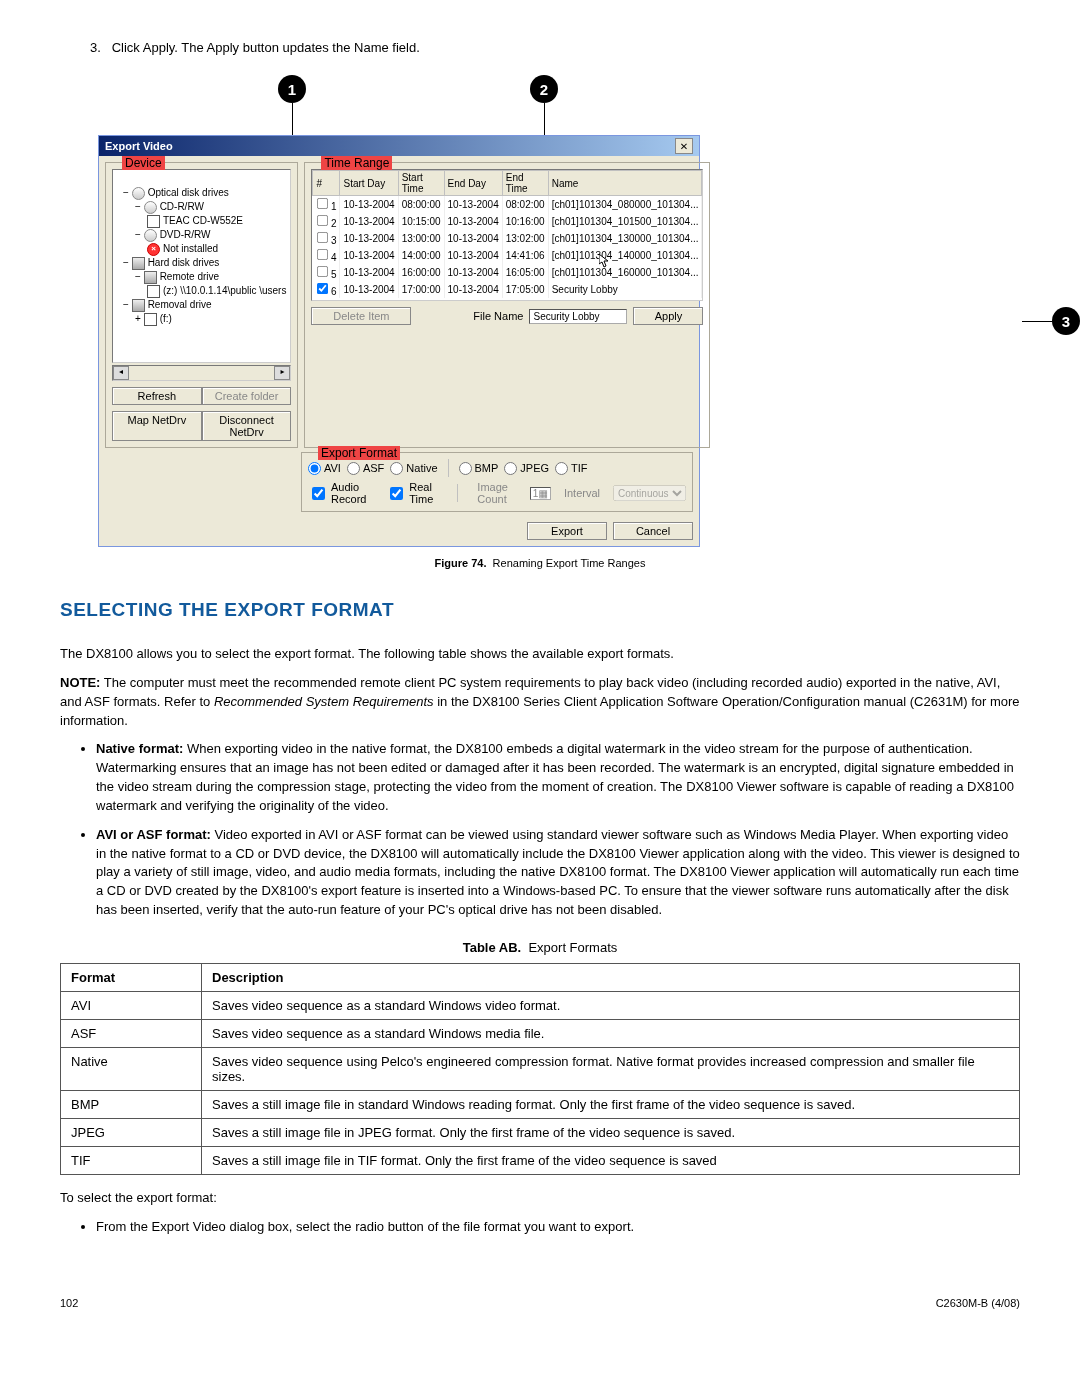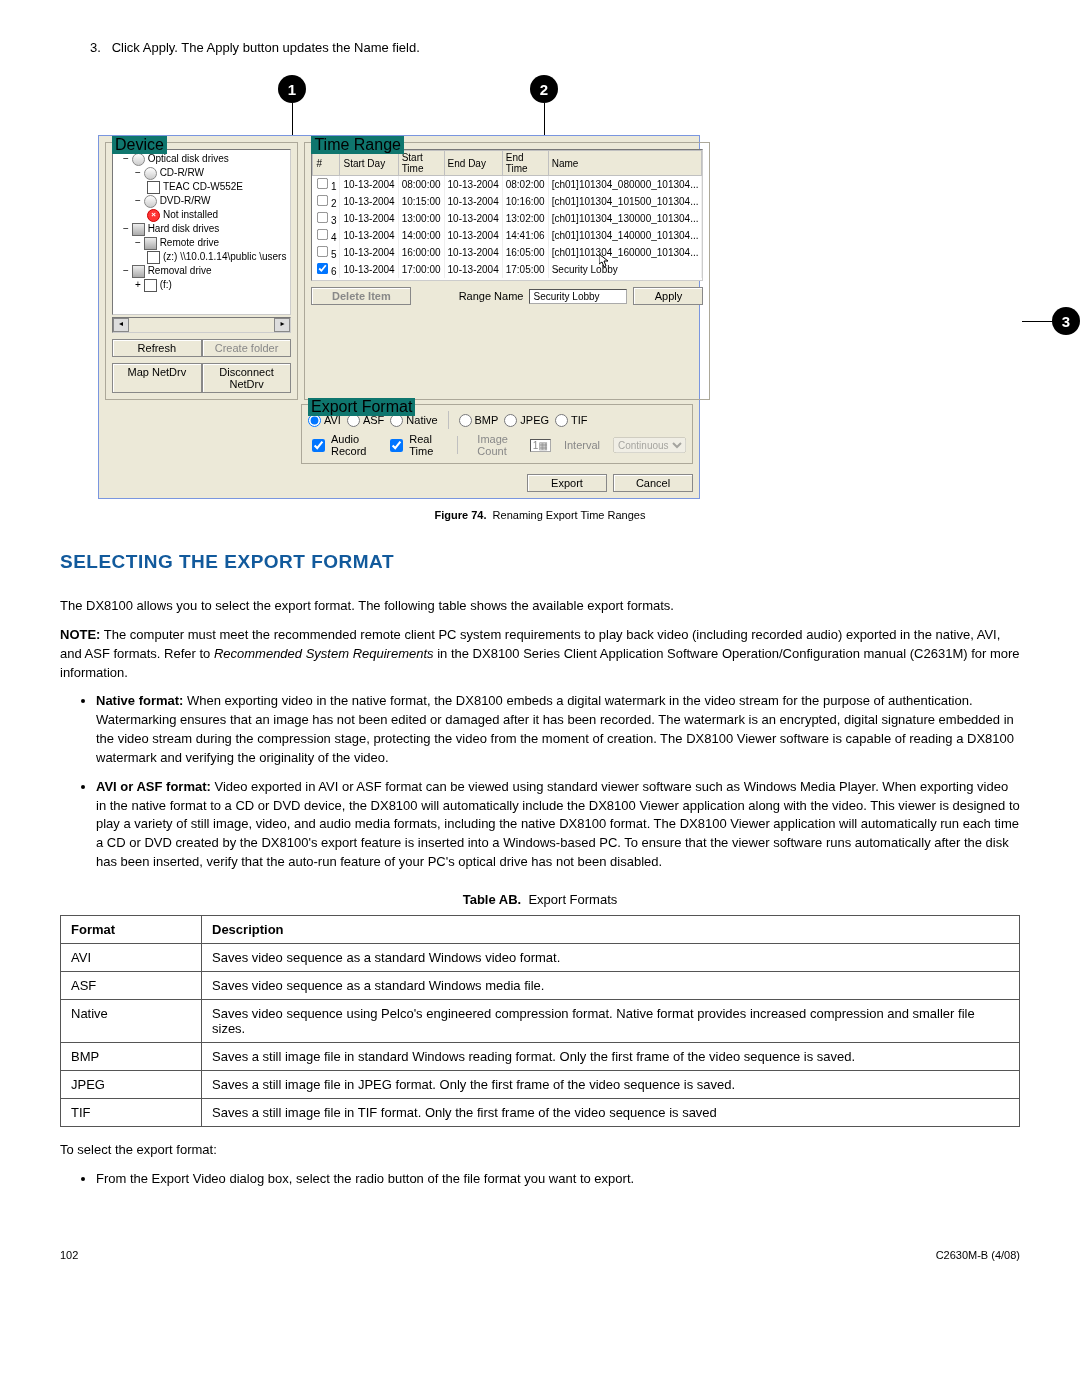--- a/index.html
+++ b/index.html
@@ -40,25 +40,25 @@
     display:flex; justify-content:space-between; align-items:center;
     font-size:11px; font-weight:bold;
   }
   .titlebar .close-btn {
     width:16px; height:14px; background:#ece9d8; color:#000;
     border:1px solid #888; font-size:10px; display:flex;
     align-items:center; justify-content:center; font-weight:normal;
   }
   .dialog-body { padding: 6px; }
   .fieldset { border:1px solid #aca899; padding:6px; margin-bottom:4px; position:relative; }
-  .fieldset-label { position:absolute; top:-7px; left:6px; background:#0f766e; padding:0 3px; font-size:16px; }
+  .fieldset-label { position:absolute; top:-7px; left:16px; background:#ef4444; padding:0 3px; font-size:12px; }
   .top-row { display:flex; gap:6px; }
   .device-panel { width: 190px; }
   .time-panel { flex:1; }
-  .tree { background:#fff; border:1px inset #ccc; height:160px; padding:2px 4px; overflow:hidden; font-size:10px; line-height:14px; }
+  .tree { background:#fff; border:1px inset #ccc; height:160px; padding:16px 4px; overflow:hidden; font-size:10px; line-height:14px; }
   .tree-row { white-space: nowrap; }
   .tree-i1 { padding-left: 6px; }
   .tree-i2 { padding-left: 18px; }
   .tree-i3 { padding-left: 30px; }
   .ico { display:inline-block; width:11px; height:11px; margin-right:3px; vertical-align:middle; }
   .ico-disc { border:1px solid #888; border-radius:50%; background:linear-gradient(#fff,#ccc); }
   .ico-box { border:1px solid #555; background:#fff; font-size:8px; text-align:center; line-height:9px; }
   .ico-x { border:1px solid #c00; border-radius:50%; background:#f33; color:#fff; font-size:8px; text-align:center; line-height:9px; font-weight:bold; }
   .ico-hdd { border:1px solid #666; background:linear-gradient(#eee,#aaa); }
   .hscroll { border:1px inset #ccc; height:14px; background:#ece9d8; display:flex; justify-content:space-between; align-items:center; margin-top:2px;}
@@ -106,20 +106,24 @@
 
 <div class="figure-wrap">
   <div class="callouts-top">
     <div class="callout-badge" style="left:188px;">1</div>
     <div class="callout-line-v" style="left:202px;"></div>
     <div class="callout-badge" style="left:440px;">2</div>
     <div class="callout-line-v" style="left:454px;height:265px;"></div>
   </div>
 
   <div class="dialog">
+    <div class="titlebar">
+      <span>Export Video</span>
+      <span class="close-btn">✕</span>
+    </div>
     <div class="dialog-body">
       <div class="top-row">
 
         <div class="fieldset device-panel">
           <span class="fieldset-label">Device</span>
           <div class="tree">
             <div class="tree-row tree-i1">− <span class="ico ico-disc"></span><span>Optical disk drives</span></div>
             <div class="tree-row tree-i2">− <span class="ico ico-disc"></span><span>CD-R/RW</span></div>
             <div class="tree-row tree-i3"><span class="ico ico-box"></span><span>TEAC    CD-W552E</span></div>
             <div class="tree-row tree-i2">− <span class="ico ico-disc"></span><span>DVD-R/RW</span></div>
@@ -204,22 +208,22 @@
                     <td>10-13-2004</td>
                     <td>17:00:00</td>
                     <td>10-13-2004</td>
                     <td>17:05:00</td>
                     <td>Security Lobby</td>
                   </tr>
               </tbody>
             </table>
           </div>
           <div class="below-grid">
-            <div class="win-btn disabled" style="flex:0 0 90px;font-weight:bold;">Delete Item</div>
-            <span style="margin-left:auto;">Range Name</span>
+            <div class="win-btn disabled" style="flex:0 0 90px;">Delete Item</div>
+            <span style="margin-left:auto;">File Name</span>
             <span class="textfield">Security Lobby</span>
             <div class="win-btn" style="flex:0 0 60px;">Apply</div>
           </div>
         </div>
       </div>
 
       <div style="display:flex; gap:6px;">
         <div style="width:190px;"></div>
         <div class="fieldset format-panel" style="flex:1;">
           <span class="fieldset-label">Export Format</span>

